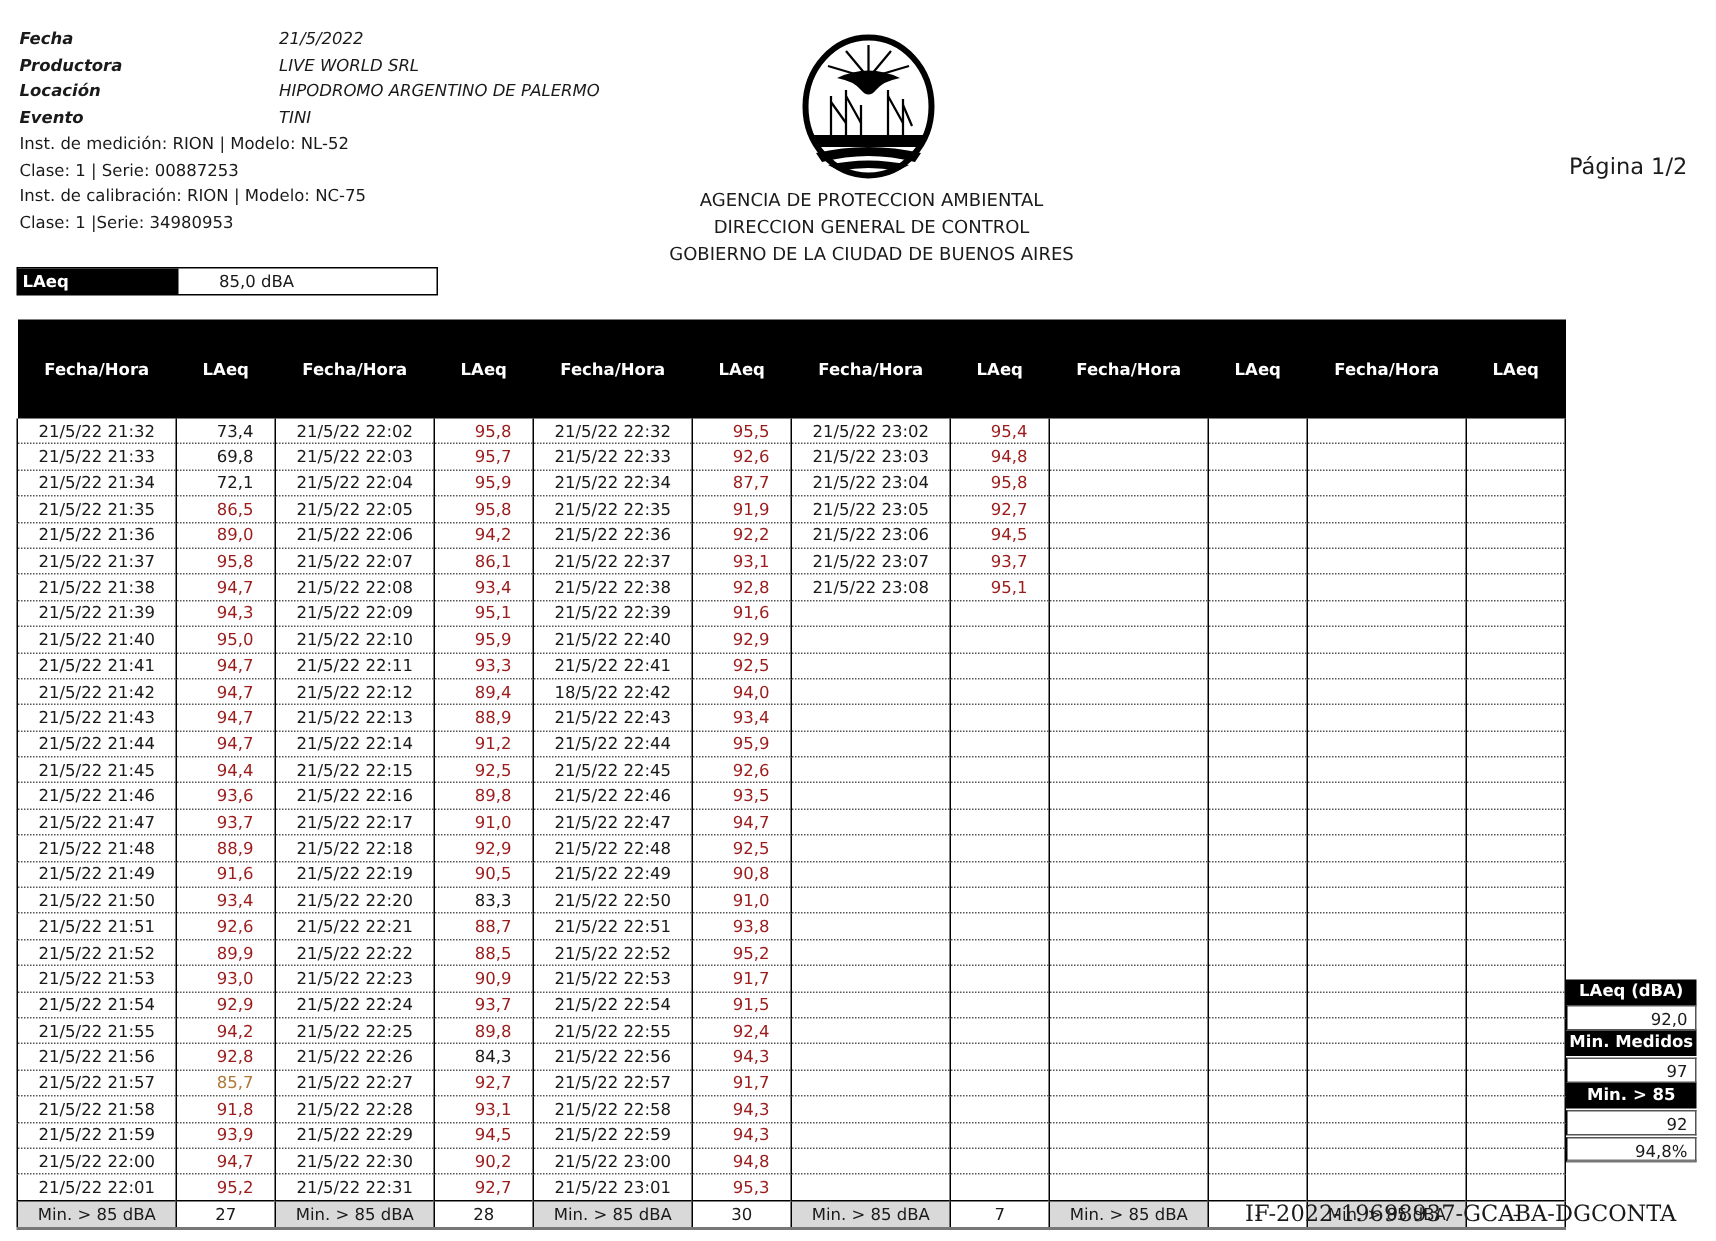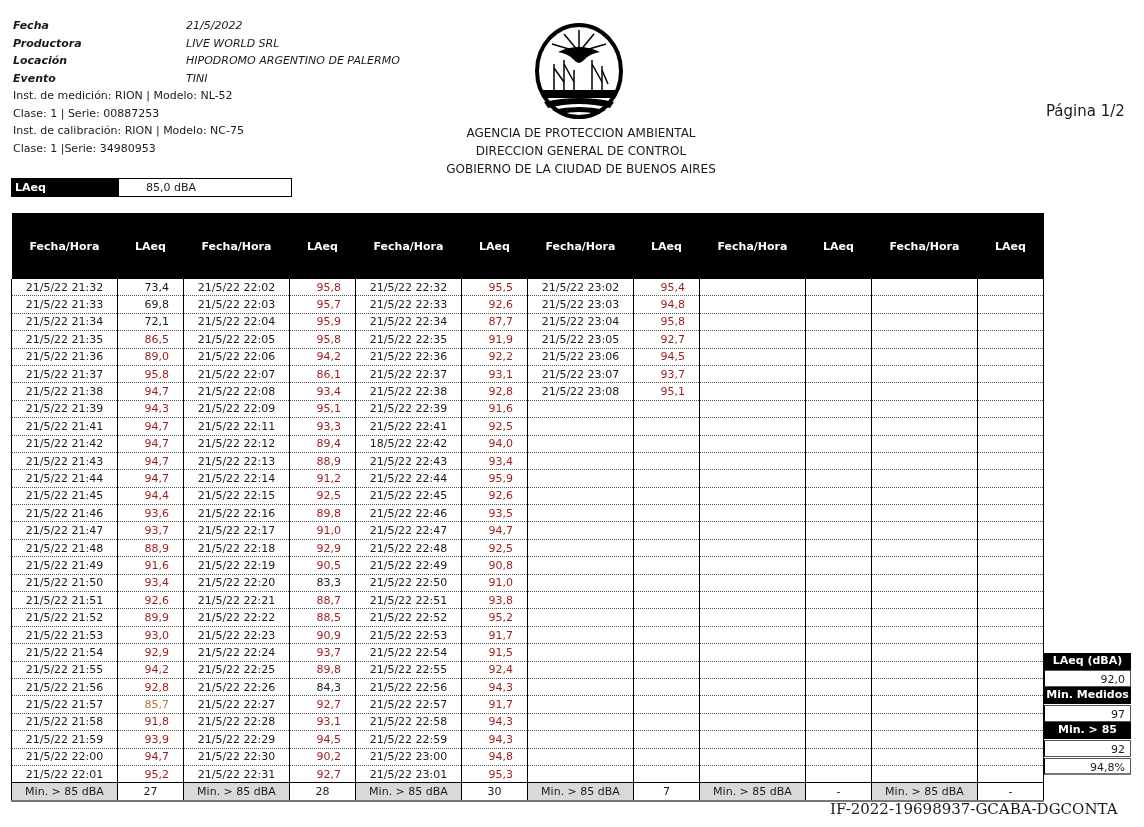--- a/index.html
+++ b/index.html
@@ -233,20 +233,34 @@
         <td class="dt">21/5/22 22:39</td>
         <td class="v red">91,6</td>
         <td class="dt"></td>
         <td class="v"></td>
         <td class="dt"></td>
         <td class="v"></td>
         <td class="dt"></td>
         <td class="v"></td>
       </tr>
       <tr>
+        <td class="dt">21/5/22 21:40</td>
+        <td class="v red">95,0</td>
+        <td class="dt">21/5/22 22:10</td>
+        <td class="v red">95,9</td>
+        <td class="dt">21/5/22 22:40</td>
+        <td class="v red">92,9</td>
+        <td class="dt"></td>
+        <td class="v"></td>
+        <td class="dt"></td>
+        <td class="v"></td>
+        <td class="dt"></td>
+        <td class="v"></td>
+      </tr>
+      <tr>
         <td class="dt">21/5/22 21:41</td>
         <td class="v red">94,7</td>
         <td class="dt">21/5/22 22:11</td>
         <td class="v red">93,3</td>
         <td class="dt">21/5/22 22:41</td>
         <td class="v red">92,5</td>
         <td class="dt"></td>
         <td class="v"></td>
         <td class="dt"></td>
         <td class="v"></td>

